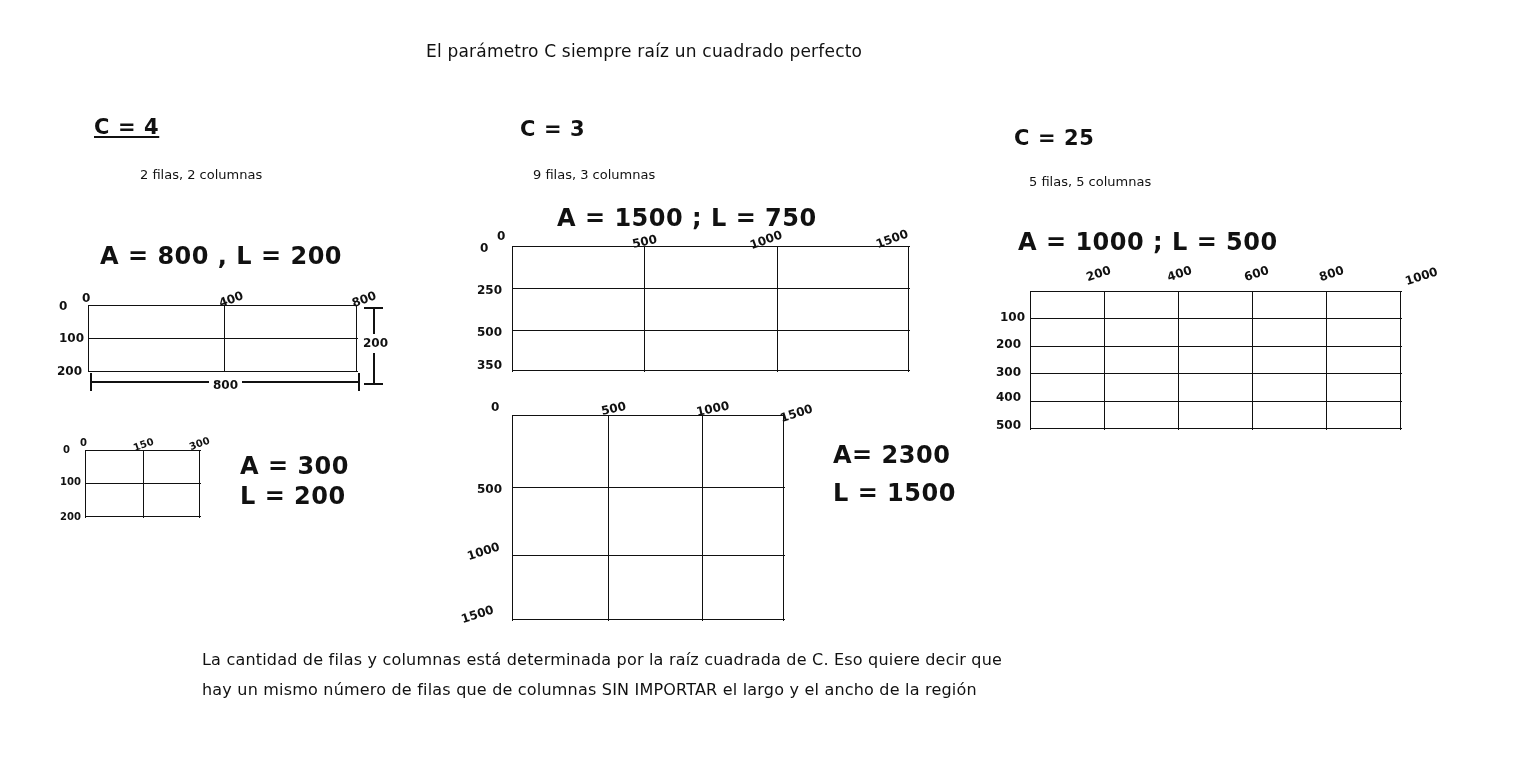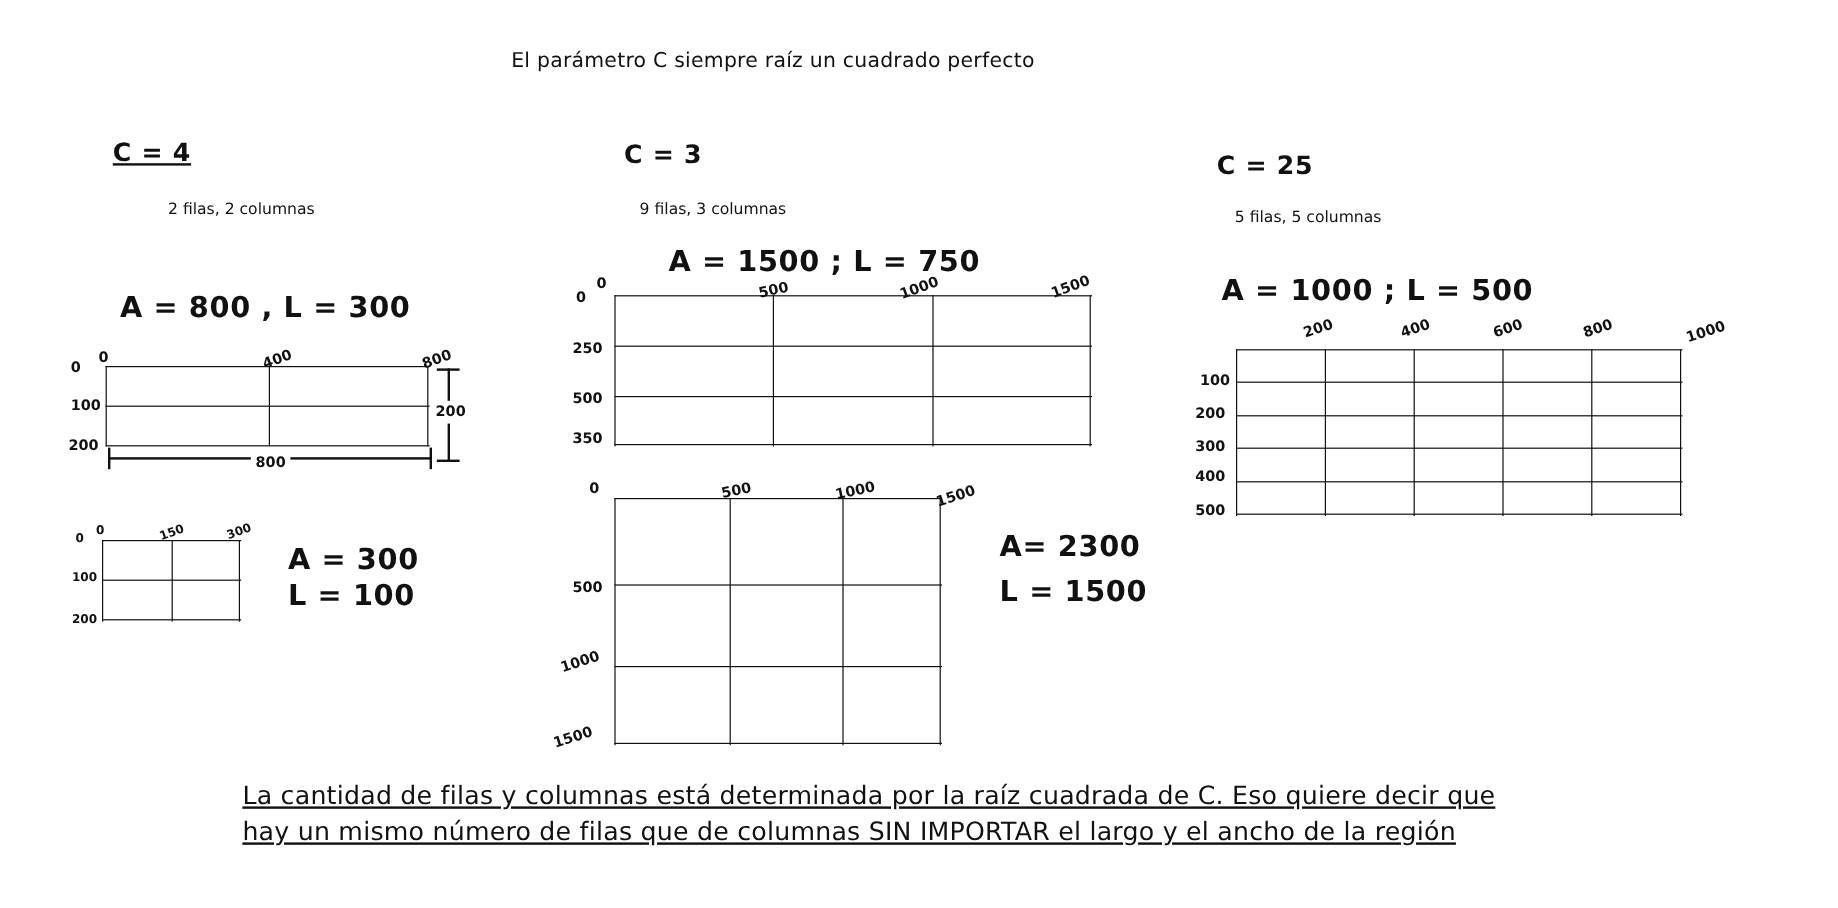--- a/index.html
+++ b/index.html
@@ -41,24 +41,23 @@
   }
   .tick {
     font-size: 12px;
     font-weight: 700;
   }
   .tick-sm {
     font-size: 10px;
     font-weight: 700;
   }
   .footer {
-    font-size: 21px;
+    font-size: 16px;
     letter-spacing: 0.2px;
     line-height: 1.5;
-    text-decoration: underline;
   }
   .rot {
     transform-origin: left bottom;
   }
   .grid {
     position: absolute;
   }
   .grid .ln {
     position: absolute;
     background: #111111;
@@ -70,21 +69,21 @@
     background: #111;
   }
 </style>
 </head>
 <body>
 
 <div class="txt title" style="left:426px; top:41px;">El parámetro C siempre raíz un cuadrado perfecto</div>
 
 <div class="txt heading" style="left:94px; top:114px;text-decoration:underline;">C = 4</div>
 <div class="txt sub" style="left:140px; top:167px;">2 filas, 2 columnas</div>
-<div class="txt annot" style="left:100px; top:241px;">A = 800 ,  L = 300</div>
+<div class="txt annot" style="left:100px; top:241px;">A = 800 ,  L = 200</div>
 
 <div class="grid" style="left:88px; top:305px; width:270px; height:67px;">
   <div class="ln hline" style="left:0; top:0; width:270px;"></div>
   <div class="ln hline" style="left:0; top:33px; width:270px;"></div>
   <div class="ln hline" style="left:0; top:66px; width:270px;"></div>
   <div class="ln vline" style="left:0; top:0; height:67px;"></div>
   <div class="ln vline" style="left:136px; top:0; height:67px;"></div>
   <div class="ln vline" style="left:268px; top:0; height:67px;"></div>
 </div>
 
@@ -113,21 +112,21 @@
   <div class="ln vline" style="left:58px; top:0; height:68px;"></div>
   <div class="ln vline" style="left:114px; top:0; height:68px;"></div>
 </div>
 <div class="txt tick-sm" style="left:80px; top:437px;">0</div>
 <div class="txt tick-sm rot" style="left:136px; top:442px; transform:rotate(-20deg);">150</div>
 <div class="txt tick-sm rot" style="left:192px; top:441px; transform:rotate(-20deg);">300</div>
 <div class="txt tick-sm" style="left:63px; top:444px;">0</div>
 <div class="txt tick-sm" style="left:60px; top:476px;">100</div>
 <div class="txt tick-sm" style="left:60px; top:511px;">200</div>
 <div class="txt annot" style="left:240px; top:451px;">A = 300</div>
-<div class="txt annot" style="left:240px; top:481px;">L = 100</div>
+<div class="txt annot" style="left:240px; top:481px;">L = 200</div>
 
 <div class="txt heading" style="left:520px; top:116px;">C = 3</div>
 <div class="txt sub" style="left:533px; top:167px;">9 filas, 3 columnas</div>
 <div class="txt annot" style="left:557px; top:203px;">A = 1500 ;  L = 750</div>
 
 <div class="grid" style="left:512px; top:246px; width:398px; height:126px;">
   <div class="ln hline" style="left:0; top:0; width:398px;"></div>
   <div class="ln hline" style="left:0; top:42px; width:398px;"></div>
   <div class="ln hline" style="left:0; top:84px; width:398px;"></div>
   <div class="ln hline" style="left:0; top:124px; width:398px;"></div>

